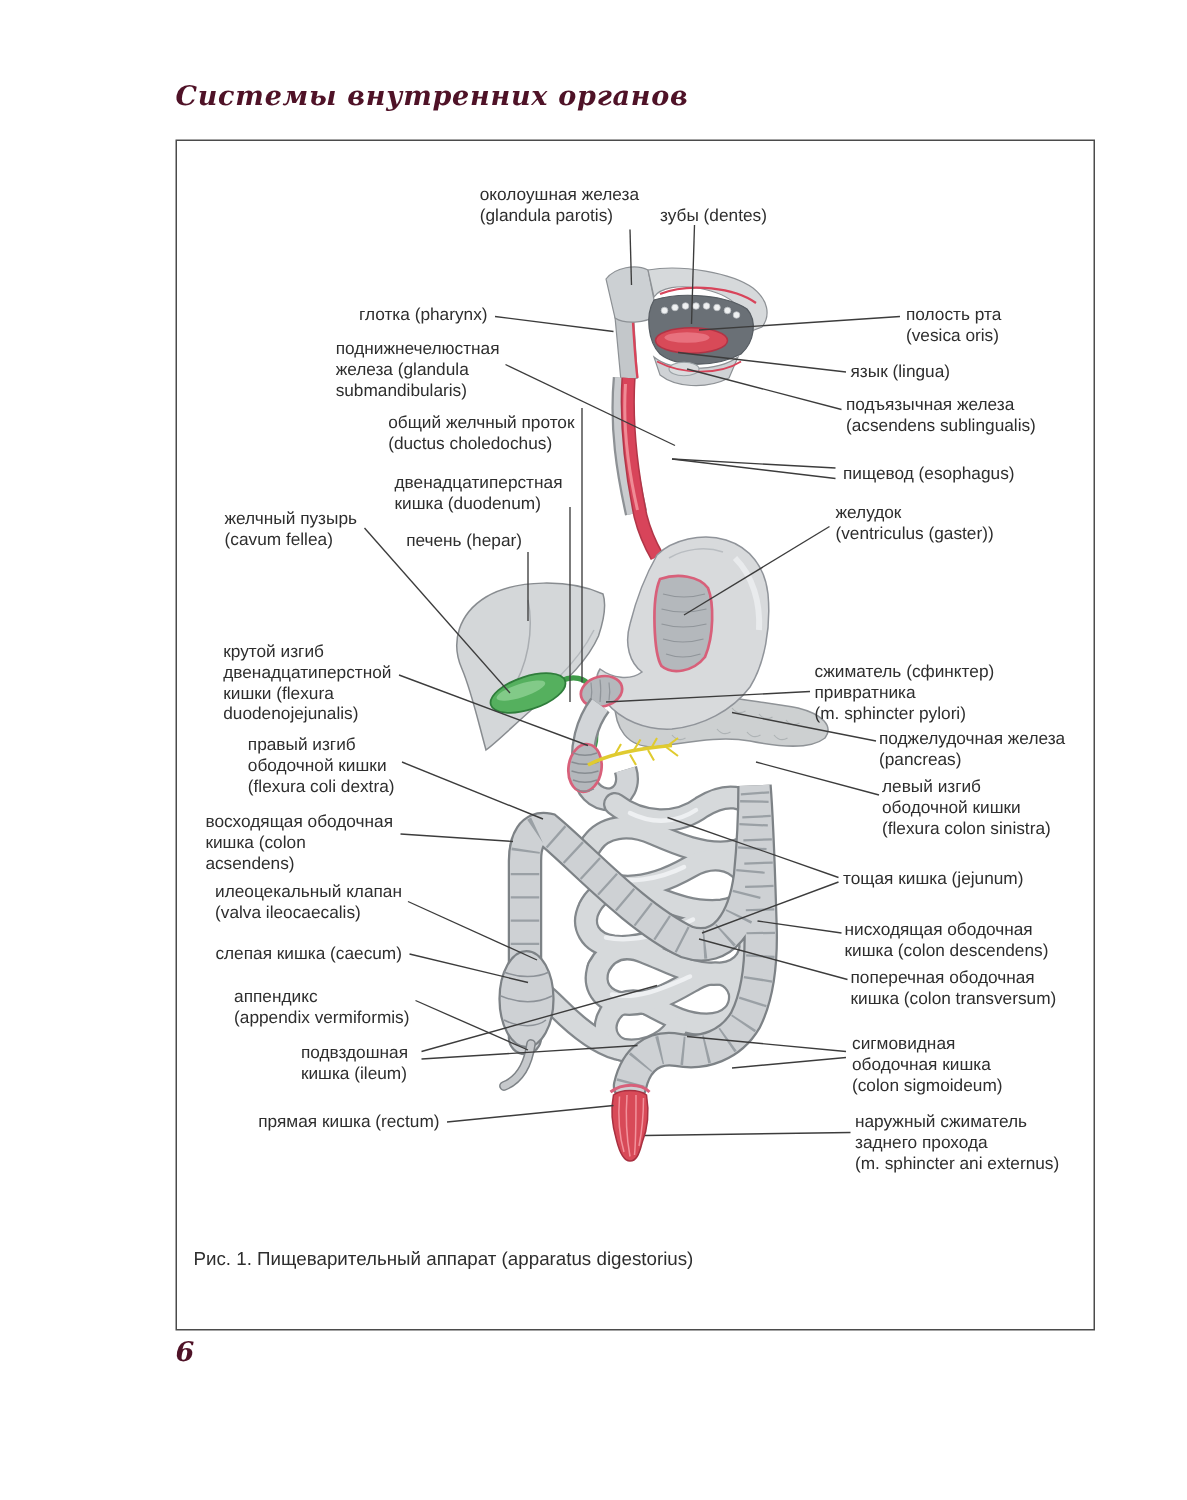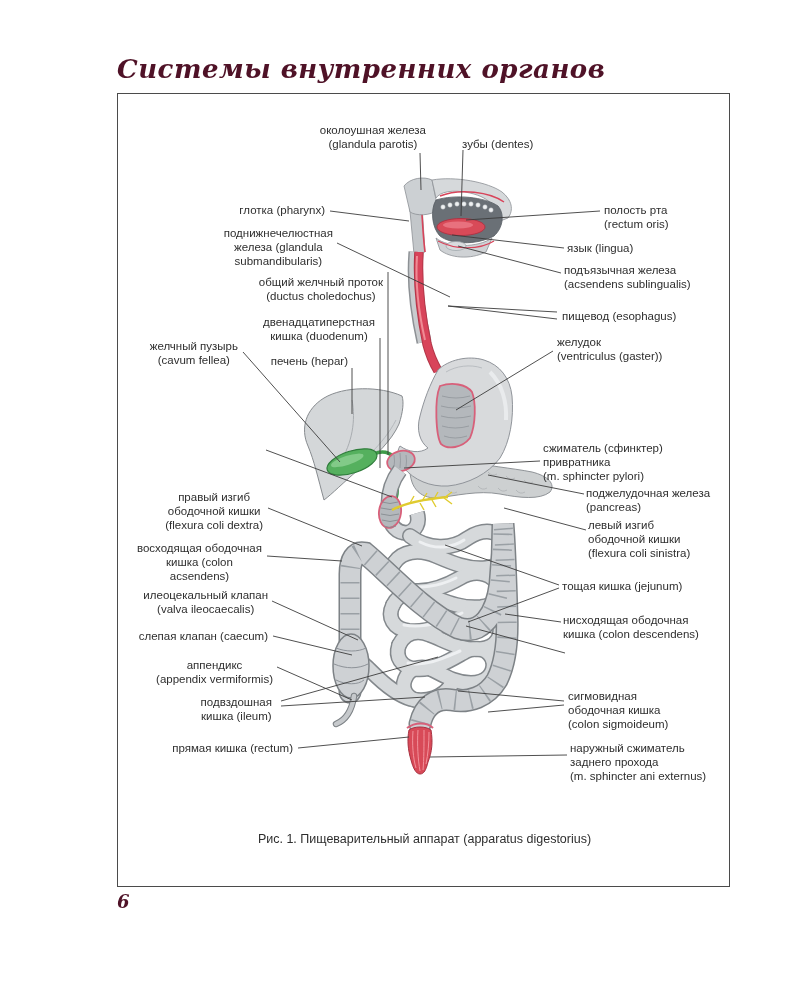--- a/index.html
+++ b/index.html
@@ -1,25 +1,25 @@
 <!DOCTYPE html>
 <html><head>
 <meta charset="utf-8">
 <style>
   html,body{margin:0;padding:0;background:#ffffff;}
   .page{position:relative;width:791px;height:1000px;background:#ffffff;overflow:hidden;
         font-family:"Liberation Sans",sans-serif;}
   .header-title{position:absolute;left:117px;top:54px;font-family:"DejaVu Serif",serif;
-        font-style:italic;font-weight:700;font-size:26px;color:#4f1227;letter-spacing:.5px;}
+        font-style:italic;font-weight:700;font-size:18px;color:#4f1227;letter-spacing:.5px;}
   .figure-box{position:absolute;left:117px;top:93px;width:611px;height:792px;
         border:1px solid #4b4b4b;background:#ffffff;}
   .art{position:absolute;left:0;top:0;width:791px;height:1000px;}
   .lbl{position:absolute;font-size:11.5px;line-height:1.2;color:#2e2e2e;white-space:pre-line;}
-  .lbl.r{text-align:center;}
-  .caption{position:absolute;left:119px;top:832px;width:611px;text-align:center;
+  .lbl.r{text-align:left;}
+  .caption{position:absolute;left:129px;top:832px;width:611px;text-align:left;
         font-size:12.5px;color:#2e2e2e;}
   .page-number{position:absolute;left:117px;top:891px;font-family:"DejaVu Serif",serif;
         font-style:italic;font-weight:700;font-size:18px;color:#4f1227;}
 </style>
 </head>
 <body>
 
 <div class="page">
 
   <div class="header-title">Системы внутренних органов</div>
@@ -216,67 +216,73 @@
       <path d="M561,622 L505,614"></path>
       <path d="M565,653 L466,626"></path>
       <path d="M564,701 L458,691"></path>
       <path d="M564,705 L488,712"></path>
       <path d="M567,755 L430,757"></path>
     </g>
   </svg>
 
   <div class="lbl r" style="right:365px;top:124px">околоушная железа
 (glandula parotis)</div>
-  <div class="lbl" style="left:462px;top:138px">зубы (dentes)</div>
+  <div class="lbl" style="left:440px;top:138px">зубы (dentes)</div>
 
   <div class="lbl r" style="right:466px;top:204px">глотка (pharynx)</div>
   <div class="lbl r" style="right:408px;top:276px">общий желчный проток
 (ductus choledochus)</div>
   <div class="lbl r" style="right:458px;top:227px">поднижнечелюстная
 железа (glandula
 submandibularis)</div>
   <div class="lbl r" style="right:416px;top:316px">двенадцатиперстная
 кишка (duodenum)</div>
   <div class="lbl r" style="right:553px;top:340px">желчный пузырь
 (cavum fellea)</div>
   <div class="lbl r" style="right:443px;top:355px">печень (hepar)</div>
+  <div class="lbl r" style="right:530px;top:429px">крутой изгиб
+двенадцатиперстной
+кишки (flexura
+duodenojejunalis)</div>
   <div class="lbl r" style="right:528px;top:491px">правый изгиб
 ободочной кишки
 (flexura coli dextra)</div>
   <div class="lbl r" style="right:523px;top:589px">илеоцекальный клапан
 (valva ileocaecalis)</div>
   <div class="lbl r" style="right:529px;top:542px">восходящая ободочная
 кишка (colon
 acsendens)</div>
-  <div class="lbl r" style="right:523px;top:630px">слепая клапан (caecum)</div>
+  <div class="lbl r" style="right:523px;top:630px">слепая кишка (caecum)</div>
   <div class="lbl r" style="right:518px;top:659px">аппендикс
 (appendix vermiformis)</div>
   <div class="lbl r" style="right:519px;top:696px">подвздошная
 кишка (ileum)</div>
   <div class="lbl r" style="right:498px;top:742px">прямая кишка (rectum)</div>
 
   <div class="lbl" style="left:604px;top:204px">полость рта
-(rectum oris)</div>
+(vesica oris)</div>
   <div class="lbl" style="left:567px;top:242px">язык (lingua)</div>
   <div class="lbl" style="left:564px;top:264px">подъязычная железа
 (acsendens sublingualis)</div>
   <div class="lbl" style="left:562px;top:310px">пищевод (esophagus)</div>
   <div class="lbl" style="left:557px;top:336px">желудок
 (ventriculus (gaster))</div>
   <div class="lbl" style="left:543px;top:442px">сжиматель (сфинктер)
 привратника
 (m. sphincter pylori)</div>
   <div class="lbl" style="left:586px;top:487px">поджелудочная железа
 (pancreas)</div>
   <div class="lbl" style="left:588px;top:519px">левый изгиб
 ободочной кишки
-(flexura coli sinistra)</div>
+(flexura colon sinistra)</div>
   <div class="lbl" style="left:562px;top:580px">тощая кишка (jejunum)</div>
   <div class="lbl" style="left:563px;top:614px">нисходящая ободочная
 кишка (colon descendens)</div>
+  <div class="lbl" style="left:567px;top:646px">поперечная ободочная
+кишка (colon transversum)</div>
   <div class="lbl" style="left:568px;top:690px">сигмовидная
 ободочная кишка
 (colon sigmoideum)</div>
   <div class="lbl" style="left:570px;top:742px">наружный сжиматель
 заднего прохода
 (m. sphincter ani externus)</div>
 
   <div class="caption">Рис. 1. Пищеварительный аппарат (apparatus digestorius)</div>
   <div class="page-number">6</div>
 </div>

